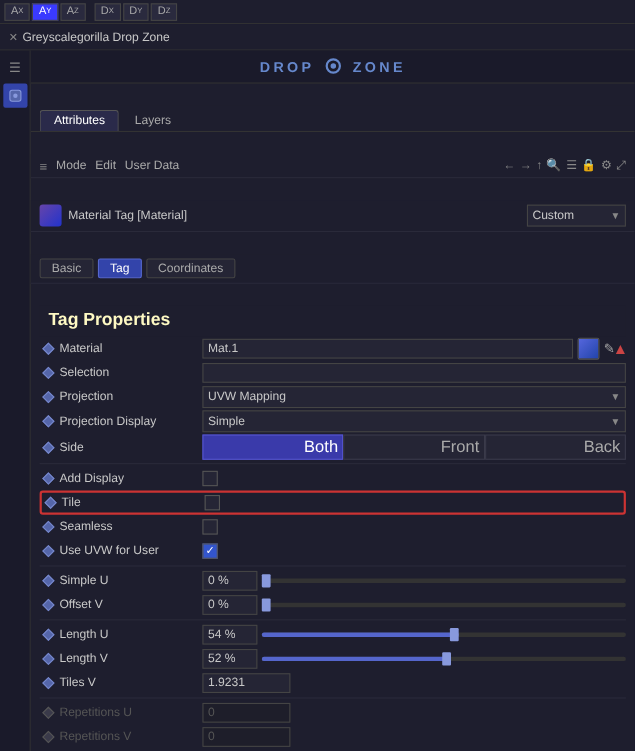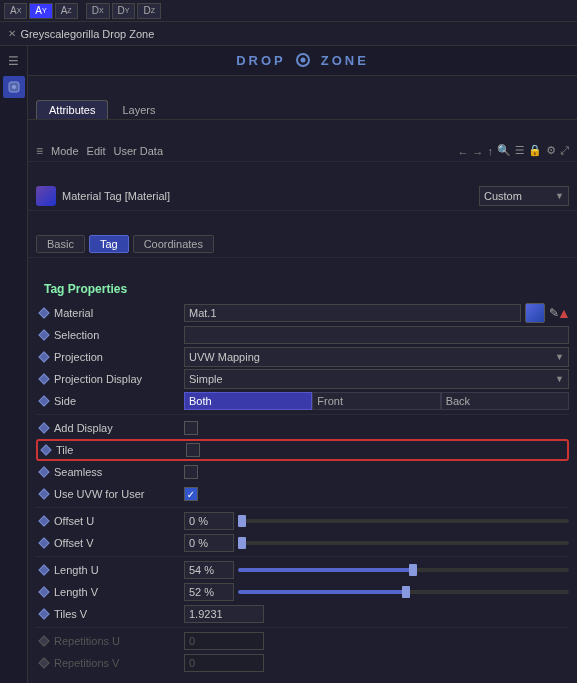--- a/index.html
+++ b/index.html
@@ -216,22 +216,22 @@
       color: white;
       border-color: #5566cc;
     }
 
     
     .properties-section {
       padding: 4px 8px 2px;
       background: #1e1e2e;
     }
     .section-title {
-      font-size: 12px;
-      color: #86efac;
+      font-size: 16px;
+      color: #fef9c3;
       font-weight: bold;
       margin-bottom: 4px;
     }
 
     
     .prop-row {
       display: flex;
       align-items: center;
       min-height: 22px;
       padding: 1px 0;
@@ -294,23 +294,23 @@
     
     .side-btn-group {
       display: flex;
       width: 100%;
     }
     .side-btn {
       flex: 1;
       background: #252535;
       border: 1px solid #3a3a4a;
       color: #aaa;
-      font-size: 11px;
+      font-size: 15px;
       padding: 2px 4px;
-      text-align: left;
+      text-align: right;
       cursor: pointer;
     }
     .side-btn.active {
       background: #3a3aaa;
       color: white;
       border-color: #5555cc;
     }
 
     
     .prop-checkbox {
@@ -603,21 +603,21 @@
             </div>
           </div>
         </div>
 
         <div class="prop-sep"></div>
 
         <div class="prop-row">
           <div class="prop-diamond">
               <div class="diamond"></div>
             </div>
-          <span class="prop-label">Offset U</span>
+          <span class="prop-label">Simple U</span>
           <div class="prop-value">
             <div class="slider-container">
               <input class="value-input" value="0 %" readonly="" style="">
               <div class="slider-track">
                 <div class="slider-fill" style="width:0%"></div>
                 <div class="slider-handle" style="right:auto;left:0;"></div>
               </div>
             </div>
           </div>
         </div>

